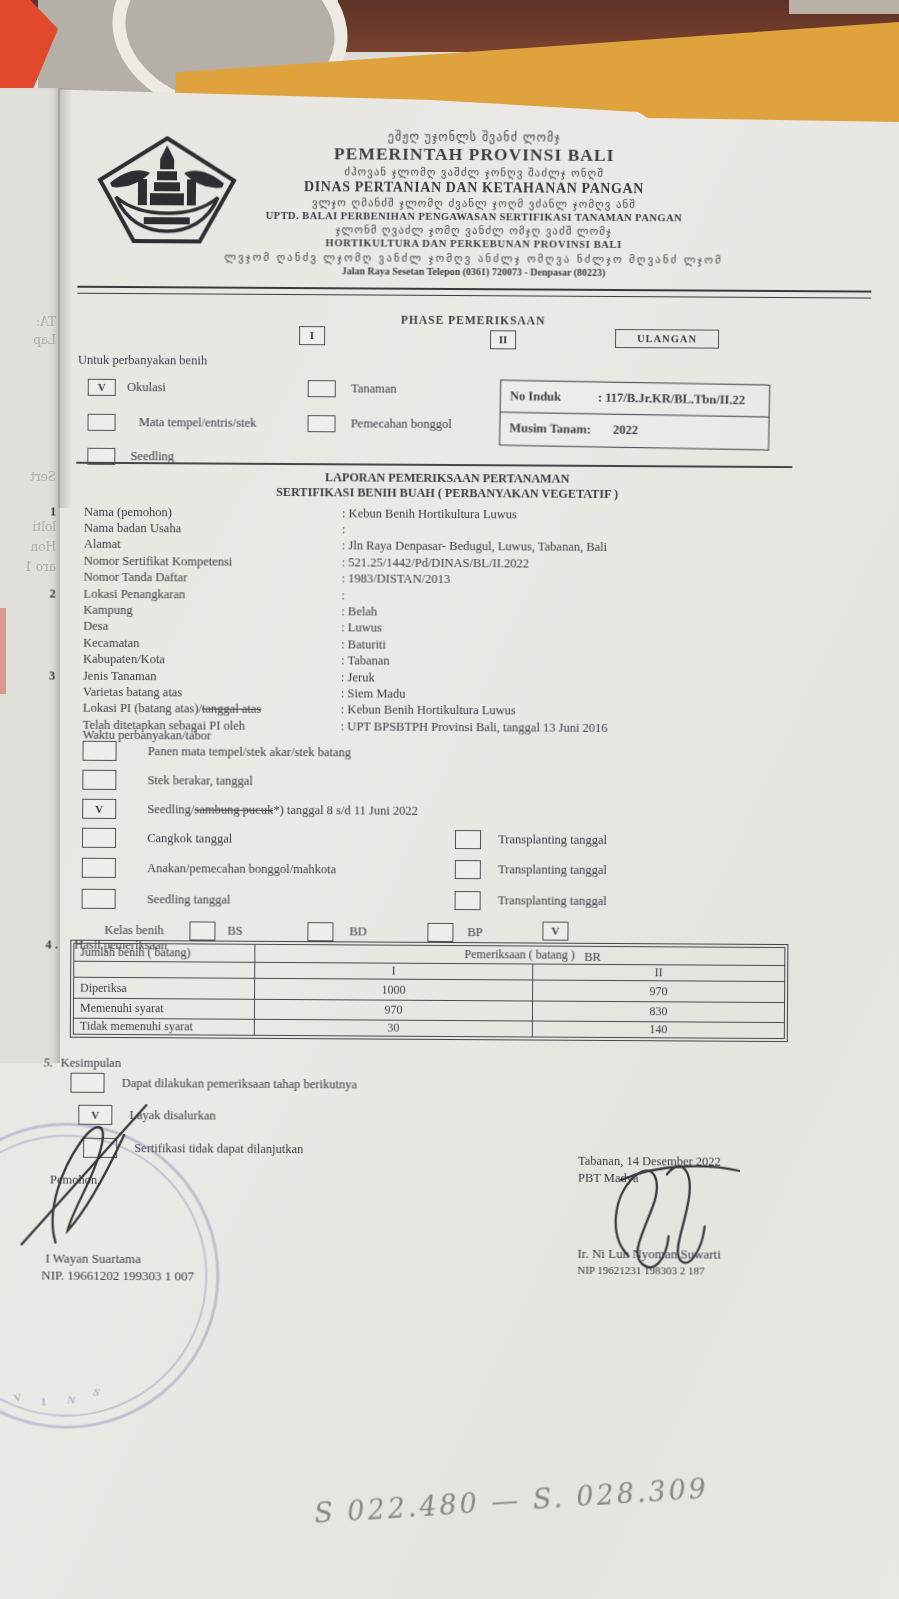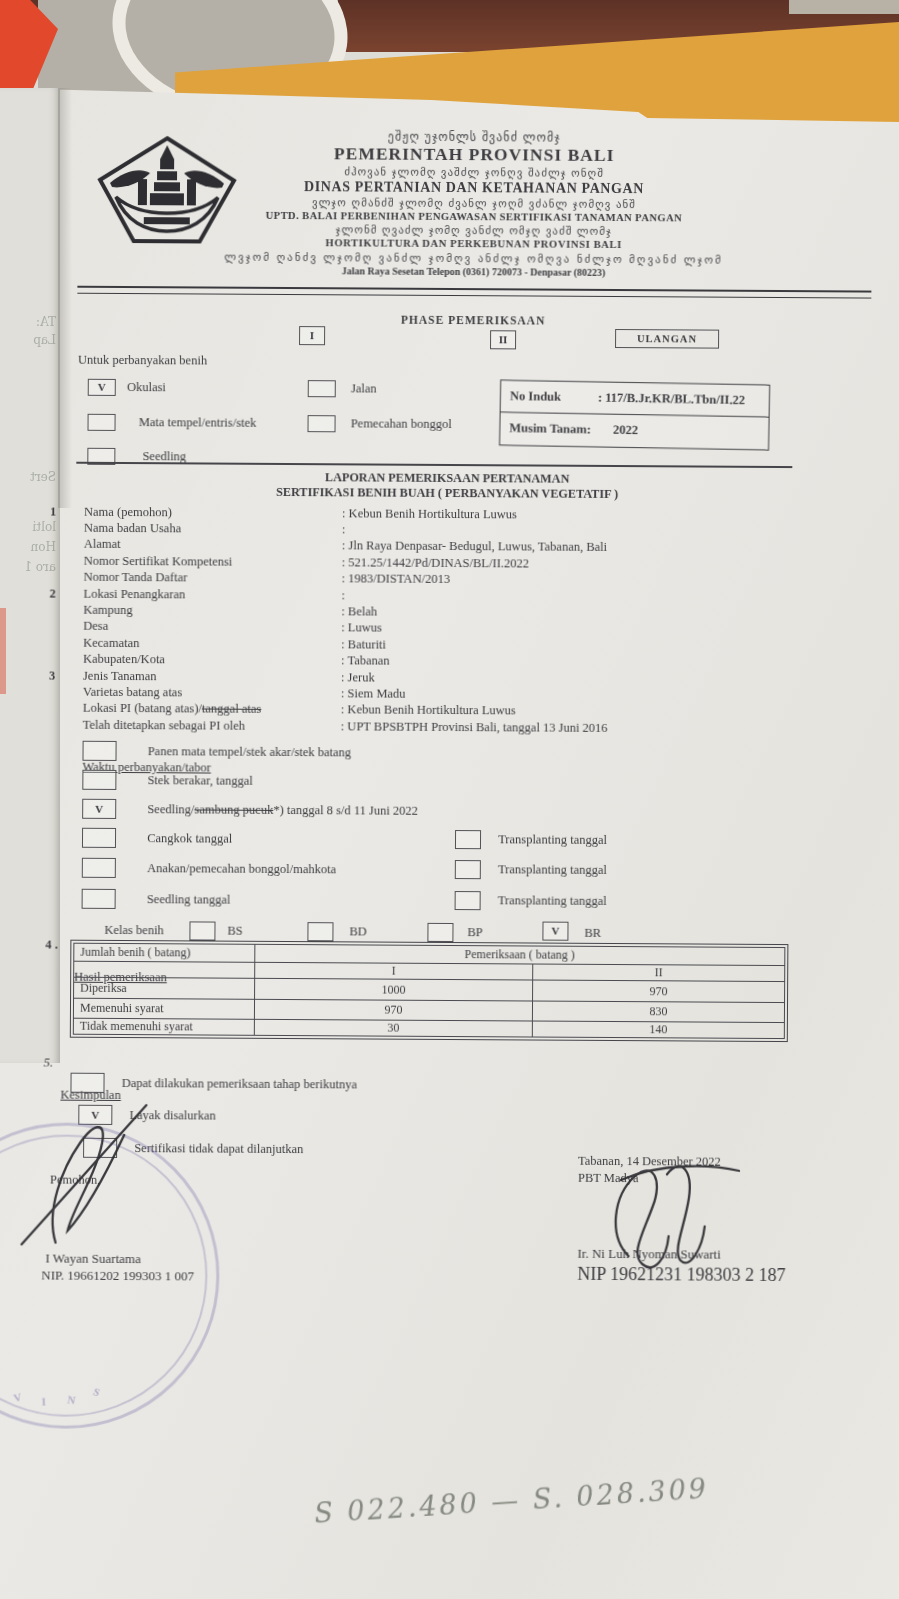--- a/index.html
+++ b/index.html
@@ -38,21 +38,21 @@
   .hdr-block div{margin-bottom:3px;}
   .rule2{position:absolute;left:74px;top:203px;width:794px;height:5px;
         border-top:2.6px solid #3a3a3e;border-bottom:1.2px solid #3a3a3e;}
   .rule1{position:absolute;left:74px;top:379px;width:716px;border-top:2.2px solid #45454a;}
   .cb{display:inline-block;width:26px;height:15px;border:1.6px solid #525256;vertical-align:middle;
       text-align:center;font-size:11px;font-weight:bold;line-height:15px;color:#3a3a3e;background:rgba(255,255,255,.25);}
   .cb.big{width:32px;height:18px;line-height:18px;}
   .cb.sq{width:24px;height:17px;line-height:17px;}
   .lbl{vertical-align:middle;}
   .strike{text-decoration:line-through;}
-  .und{text-decoration:underline;margin-top:32px;}
+  .und{}
   .noinduk{position:absolute;left:497px;top:296px;width:268px;height:64px;border:1.8px solid #3f3f43;
         transform:rotate(.7deg);background:rgba(255,255,255,.15);}
   .noinduk .row{display:flex;height:31px;align-items:center;padding:0 9px;font-weight:bold;font-size:12.5px;}
   .noinduk .row+.row{border-top:1.6px solid #3f3f43;}
   .noinduk .k{width:88px;}
   .fields{position:absolute;left:48px;width:800px;line-height:16.2px;}
   .frow{display:grid;grid-template-columns:34px 258px 1fr;}
   .frow .val::before{content:": ";}
   .sched-row{position:absolute;left:82px;}
   .sched-row .lbl{margin-left:28px;}
@@ -133,33 +133,33 @@
     <span class="abs b ctr" style="left:612px;top:243px;width:102px;height:17px;border:1.6px solid #525256;font-size:10.5px;line-height:17px;letter-spacing:1px">ULANGAN</span>
 
     <div class="abs" style="left:75px;top:270px">Untuk perbanyakan benih</div>
 
     <div class="abs" style="left:85px;top:296px">
       <span class="cb">V</span>
       <span class="lbl" style="margin-left:8px">Okulasi</span>
     </div>
     <div class="abs" style="left:305px;top:296px">
       <span class="cb"></span>
-      <span class="lbl" style="margin-left:12px">Jalan</span>
+      <span class="lbl" style="margin-left:12px">Tanaman</span>
     </div>
     <div class="abs" style="left:85px;top:331px">
       <span class="cb"></span>
       <span class="lbl" style="margin-left:20px">Mata tempel/entris/stek</span>
     </div>
     <div class="abs" style="left:305px;top:331px">
       <span class="cb"></span>
       <span class="lbl" style="margin-left:12px">Pemecahan bonggol</span>
     </div>
     <div class="abs" style="left:85px;top:365px">
       <span class="cb"></span>
-      <span class="lbl" style="margin-left:24px">Seedling</span>
+      <span class="lbl" style="margin-left:12px">Seedling</span>
     </div>
 
     <div class="noinduk">
       <div class="row">
         <span class="k">No Induk</span>
         <span>: 117/B.Jr.KR/BL.Tbn/II.22</span>
       </div>
       <div class="row">
         <span>Musim Tanam:</span>
         <span style="margin-left:22px">2022</span>
@@ -291,21 +291,21 @@
     </div>
 
     <div class="abs" style="left:105px;top:840px">Kelas benih</div>
     <span class="cb sq abs" style="left:190px;top:838px"></span>
     <span class="abs" style="left:228px;top:840px">BS</span>
     <span class="cb sq abs" style="left:308px;top:838px"></span>
     <span class="abs" style="left:350px;top:840px">BD</span>
     <span class="cb sq abs" style="left:428px;top:838px"></span>
     <span class="abs" style="left:468px;top:840px">BP</span>
     <span class="cb sq abs" style="left:543px;top:836px">V</span>
-    <span class="abs" style="left:585px;top:840px">BR</span>
+    <span class="abs" style="left:585px;top:864px">BR</span>
 
     <span class="abs b" style="left:46px;top:855px">4 .</span>
     <span class="abs und" style="left:75px;top:855px">Hasil pemeriksaan</span>
 
     <table class="htable">
       <tbody>
           <tr style="height:18px">
         <td style="width:176px" rowspan="1">Jumlah benih ( batang)</td>
         <td class="c" colspan="2">Pemeriksaan ( batang )</td>
       </tr>
@@ -365,18 +365,18 @@
     <div class="abs" style="left:44px;top:1185px;font-size:13px">NIP. 19661202 199303 1 007</div>
 
     <div class="abs" style="left:580px;top:1068px">Tabanan, 14 Desember 2022</div>
     <div class="abs" style="left:580px;top:1085px">PBT Madya</div>
     <svg class="sig" style="left:585px;top:1062px" width="170" height="130" viewBox="0 0 170 130">
       <path d="M46,108 C26,88 30,48 52,28 C70,12 80,32 70,58 C60,86 48,106 60,116 C72,126 84,110 86,88"></path>
       <path d="M84,26 C98,8 110,22 106,50 C102,78 90,102 98,112 C108,122 120,98 122,78"></path>
       <path d="M38,32 C78,14 128,16 156,22"></path>
     </svg>
     <div class="abs" style="left:580px;top:1160px;font-size:13px">Ir. Ni Luh Nyoman Suwarti</div>
-    <div class="abs" style="left:580px;top:1178px;font-size:18px">NIP 19621231 198303 2 187</div>
+    <div class="abs" style="left:580px;top:1178px;font-size:11px">NIP 19621231 198303 2 187</div>
 
     <div class="hand">S 022.480 — S. 028.309</div>
 
   </div>
 </div>
 
 </body></html>

